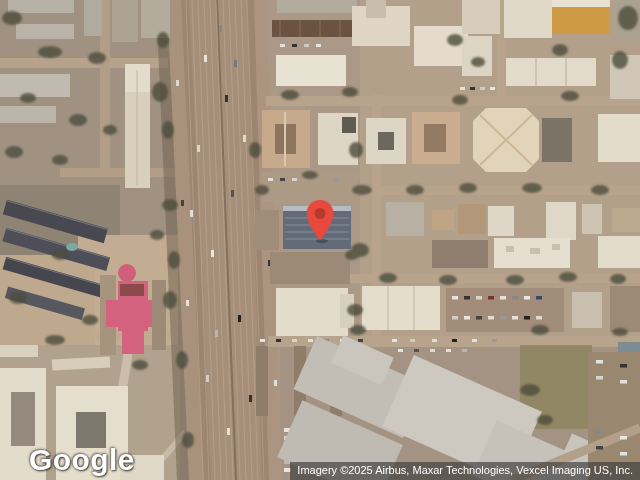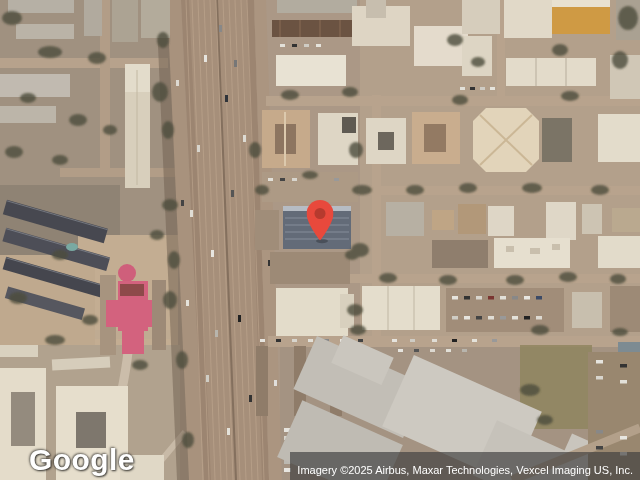--- a/index.html
+++ b/index.html
@@ -4,21 +4,21 @@
 <style>
   html,body{margin:0;padding:0;background:#222;}
   .stage{position:relative;width:640px;height:480px;overflow:hidden;
          font-family:"Liberation Sans",sans-serif;background:#ab9886;}
   .stage svg{display:block;}
   .google-logo{position:absolute;left:9px;bottom:3px;color:#fff;
     font-size:30px;font-weight:bold;letter-spacing:.4px;
     text-shadow:1px 1px 2px rgba(0,0,0,.65),-1px -1px 2px rgba(0,0,0,.35),0 0 3px rgba(0,0,0,.5);
     user-select:none;margin-left:20px;}
   .attribution{position:absolute;right:0;bottom:0;background:rgba(64,64,64,.68);
-    color:#fff;font-size:11px;line-height:15px;padding:11px 7px 2px;white-space:nowrap;}
+    color:#fff;font-size:11px;line-height:15px;padding:1px 7px 2px;white-space:nowrap;}
 </style>
 </head>
 <body>
 
 <div class="stage">
 <svg width="640" height="480" viewBox="0 0 640 480">
   <defs>
     <filter id="soft" x="-50%" y="-50%" width="200%" height="200%">
           <feGaussianBlur stdDeviation="1.1"></feGaussianBlur>
         </filter>

